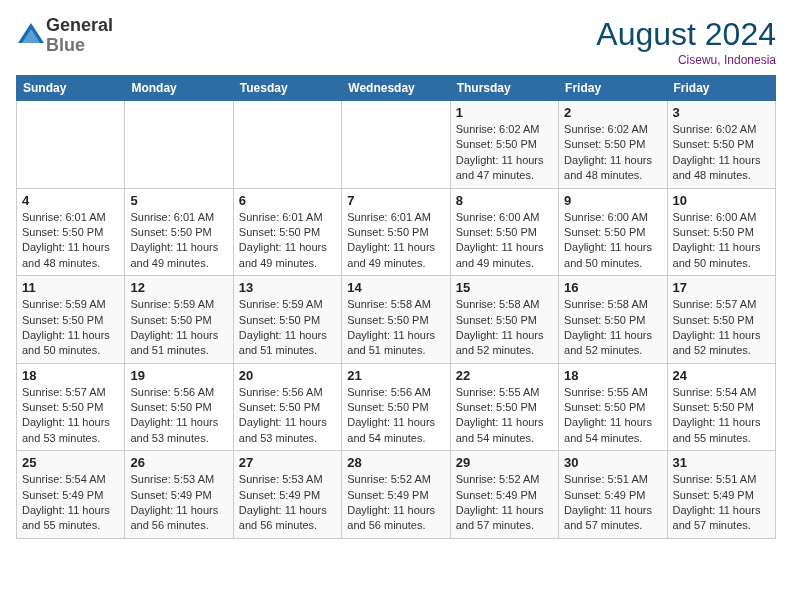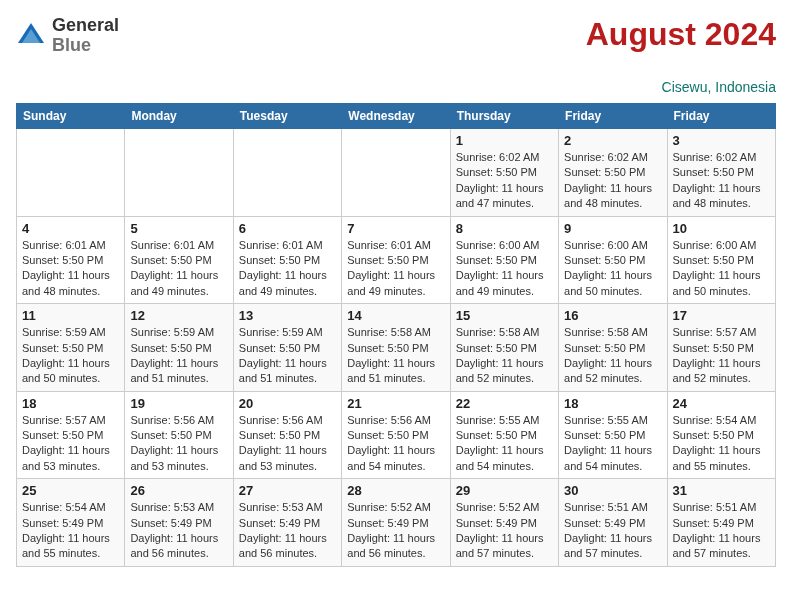--- a/index.html
+++ b/index.html
@@ -12,45 +12,43 @@
     }
     .header {
       display: flex;
       justify-content: space-between;
       align-items: flex-start;
       margin-bottom: 8px;
     }
     .logo {
       display: flex;
       align-items: center;
-      gap: 6px;
     }
     .logo-text {
       font-size: 18px;
       font-weight: bold;
       line-height: 1.1;
     }
     .logo-text span.general { color: #333; }
     .logo-text span.blue { color: #737373; }
     .logo-icon {
       width: 30px;
       height: 30px;
     }
     .title-block {
       text-align: right;
     }
     .month-year {
       font-size: 32px;
-      font-weight: bold;
-      color: #b91c1c;
+      font-weight: normal;
+      color: #0c4a6e;
     }
     .location {
-      font-size: 14px;
-      color: #0f766e;
-      margin-top: 26px;
+      font-size: 12px;
+      color: #701a75;
     }
     .calendar-table {
       width: 100%;
       border-collapse: collapse;
       font-size: 11px;
     }
     .calendar-table thead th {
       background-color: #2e6da4;
       color: #fff;
       padding: 5px 6px;

